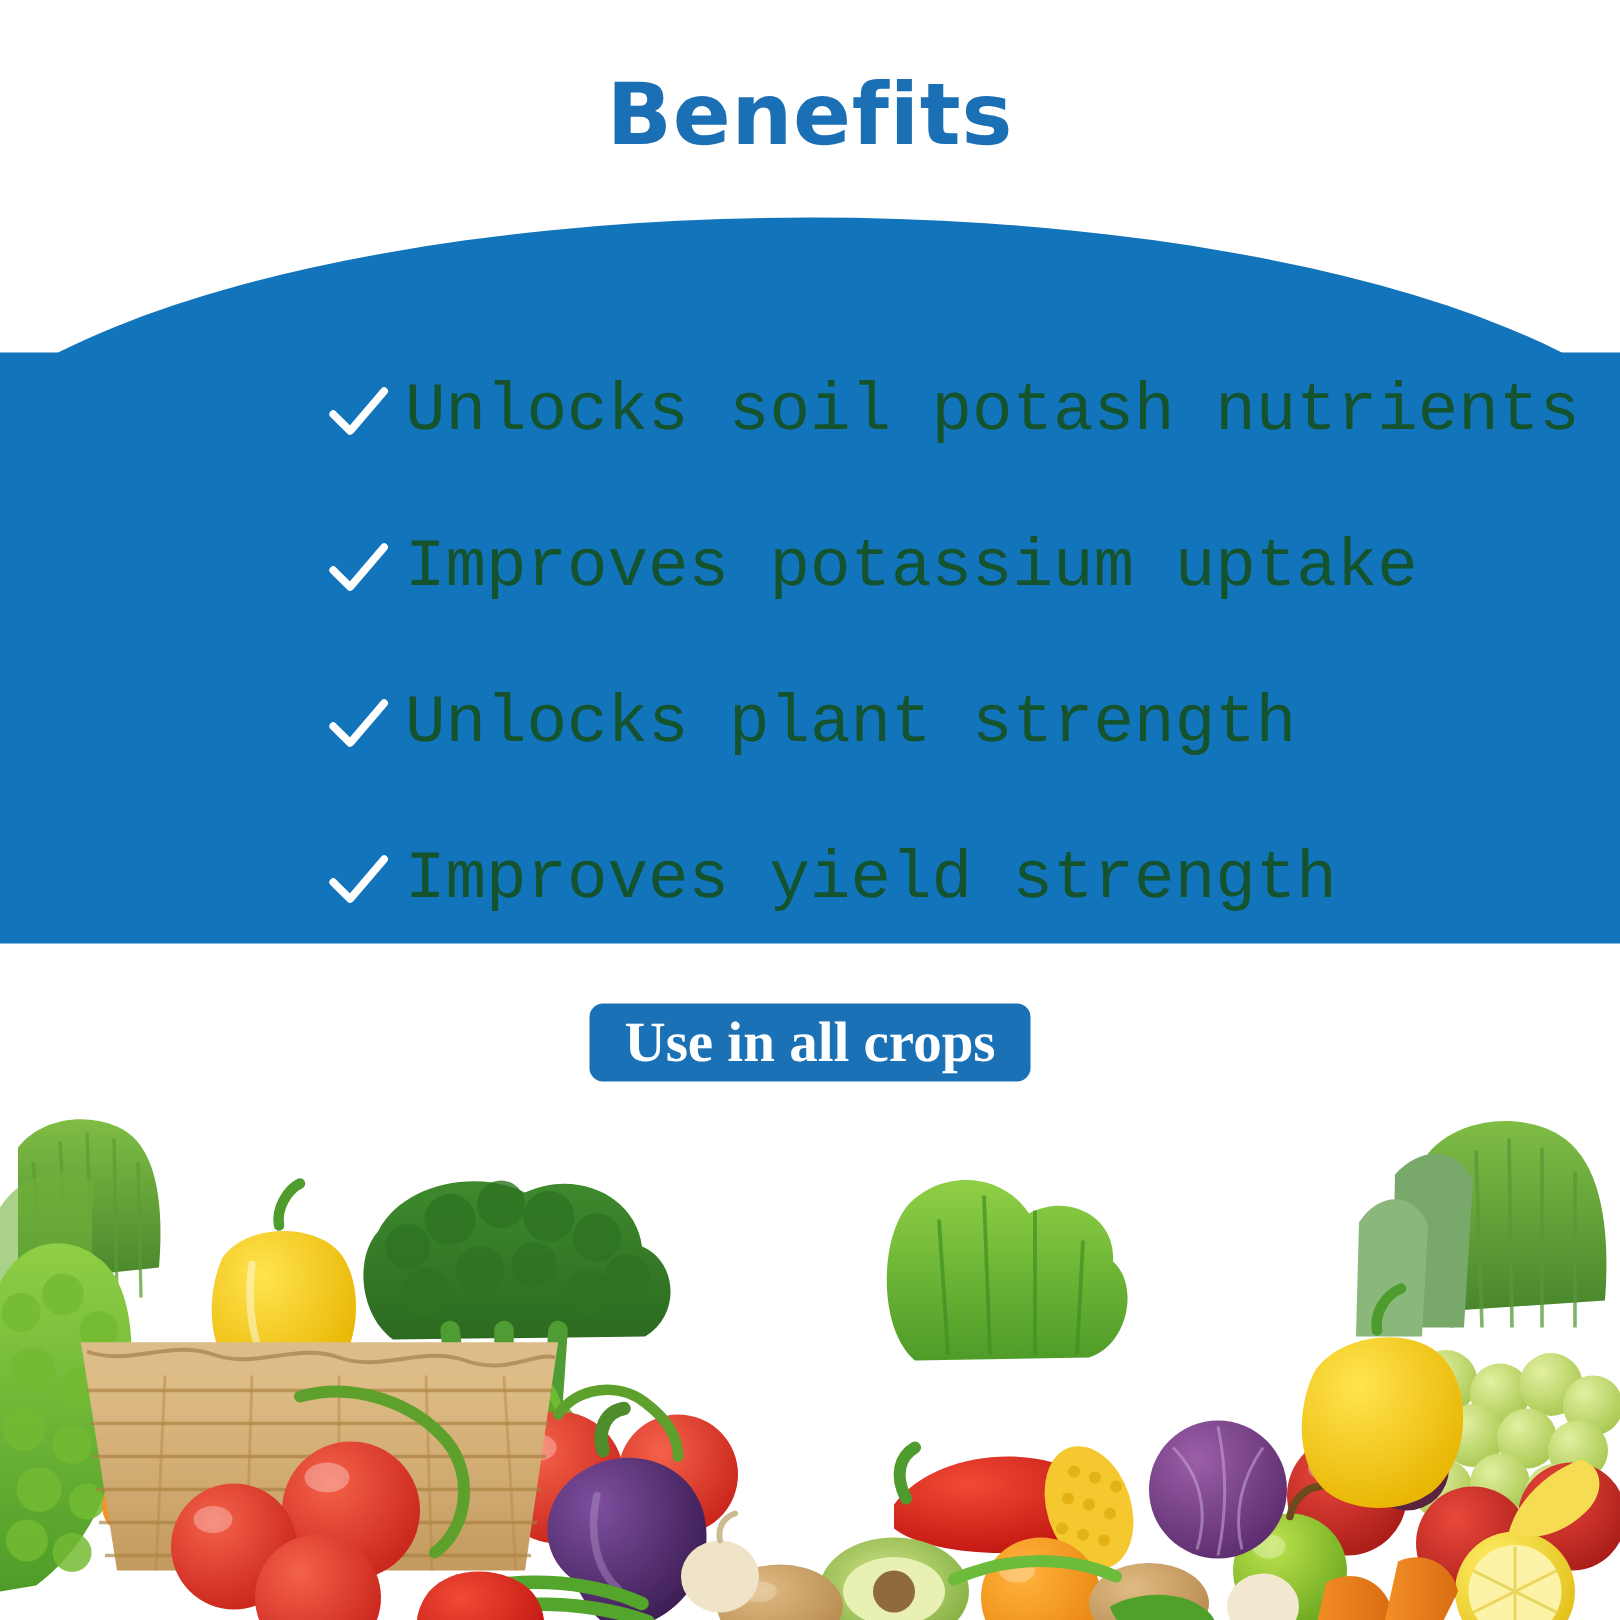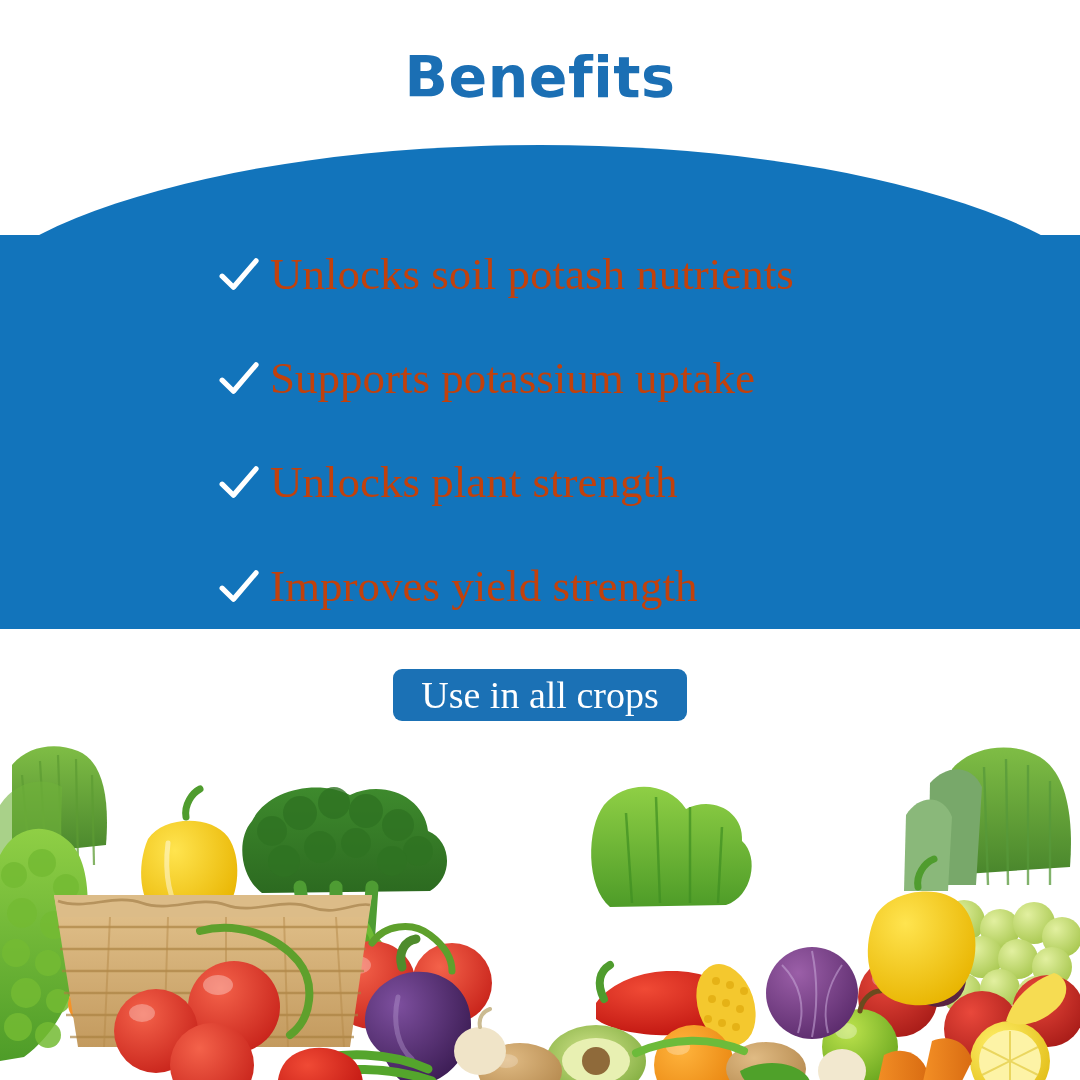--- a/index.html
+++ b/index.html
@@ -81,23 +81,23 @@
   }
   .check-icon {
     flex: 0 0 auto;
     width: 46px;
     height: 46px;
     margin-right: 8px;
     display: block;
     color: #ffffff;
   }
   .benefit-text {
-    font-family: Liberation Serif, serif;
+    font-family: Liberation Mono, monospace;
     font-size: 45px;
-    color: #c2410c;
+    color: #14532d;
     line-height: 1.1;
     white-space: nowrap;
   }
 
   
   .badge {
     position: absolute;
     left: 393px;
     top: 669px;
     width: 294px;
@@ -108,20 +108,21 @@
     align-items: center;
     justify-content: center;
     box-sizing: border-box;
   }
   .badge-text {
     font-family: "Liberation Serif", serif;
     font-size: 38px;
     color: #ffffff;
     line-height: 1;
     white-space: nowrap;
+    font-weight: bold;
   }
 
   
   .produce {
     position: absolute;
     left: 0;
     top: 735px;
     width: 1080px;
     height: 345px;
     overflow: hidden;
@@ -146,21 +147,21 @@
         <svg class="check-icon" viewBox="0 0 24 24">
           <path d="M3.2 12.6 L9.1 18.4 L20.9 4.6" fill="none" stroke="currentColor" stroke-width="2.7" stroke-linecap="round" stroke-linejoin="round"></path>
         </svg>
         <span class="benefit-text">Unlocks soil potash nutrients</span>
       </li>
 
       <li class="benefit-item">
         <svg class="check-icon" viewBox="0 0 24 24">
           <path d="M3.2 12.6 L9.1 18.4 L20.9 4.6" fill="none" stroke="currentColor" stroke-width="2.7" stroke-linecap="round" stroke-linejoin="round"></path>
         </svg>
-        <span class="benefit-text">Supports potassium uptake</span>
+        <span class="benefit-text">Improves potassium uptake</span>
       </li>
 
       <li class="benefit-item">
         <svg class="check-icon" viewBox="0 0 24 24">
           <path d="M3.2 12.6 L9.1 18.4 L20.9 4.6" fill="none" stroke="currentColor" stroke-width="2.7" stroke-linecap="round" stroke-linejoin="round"></path>
         </svg>
         <span class="benefit-text">Unlocks plant strength</span>
       </li>
 
       <li class="benefit-item">

